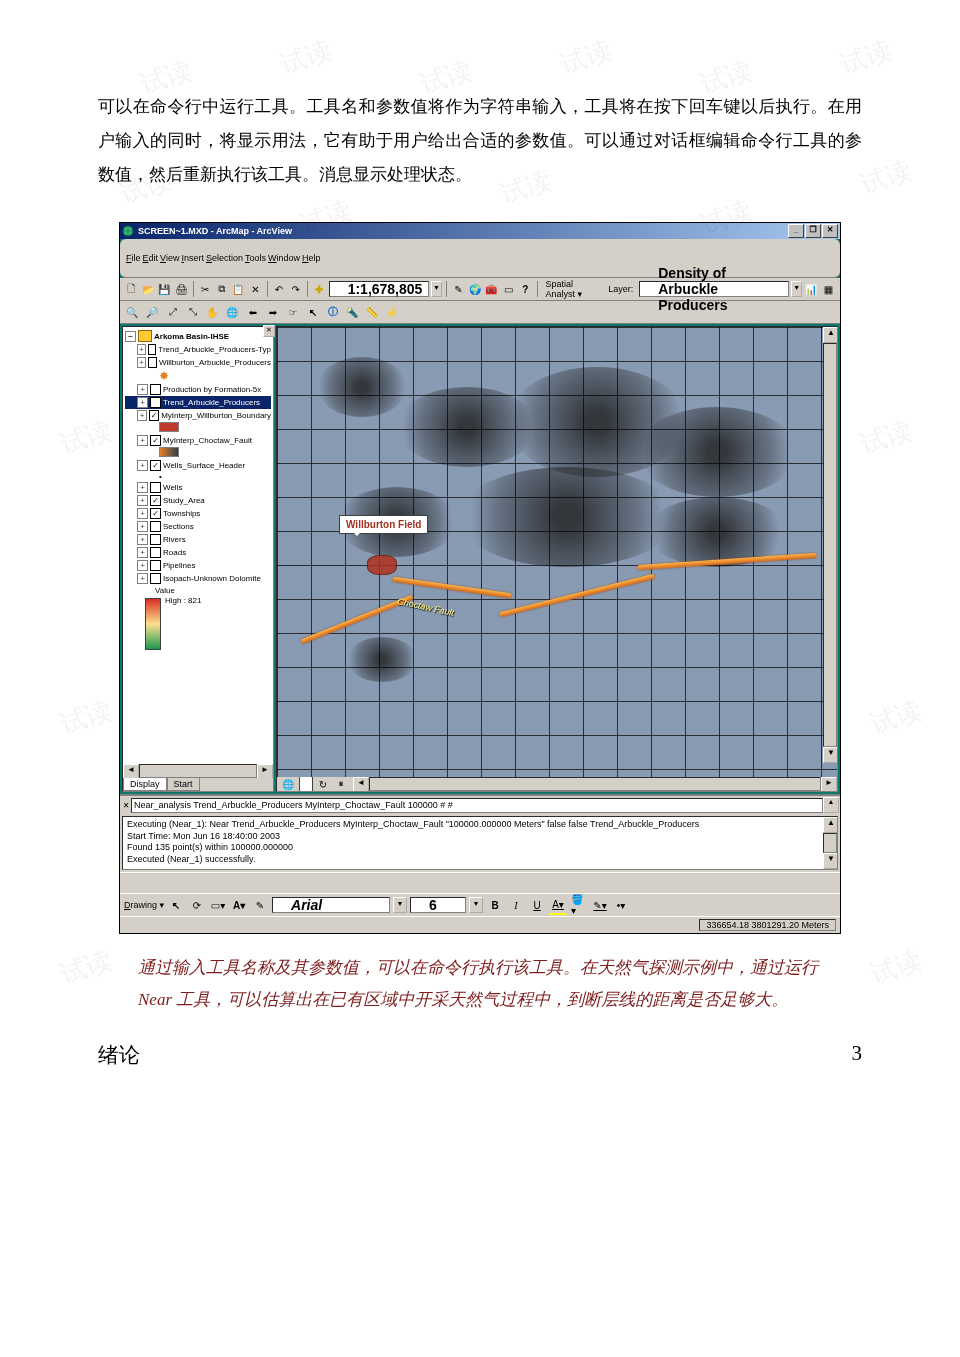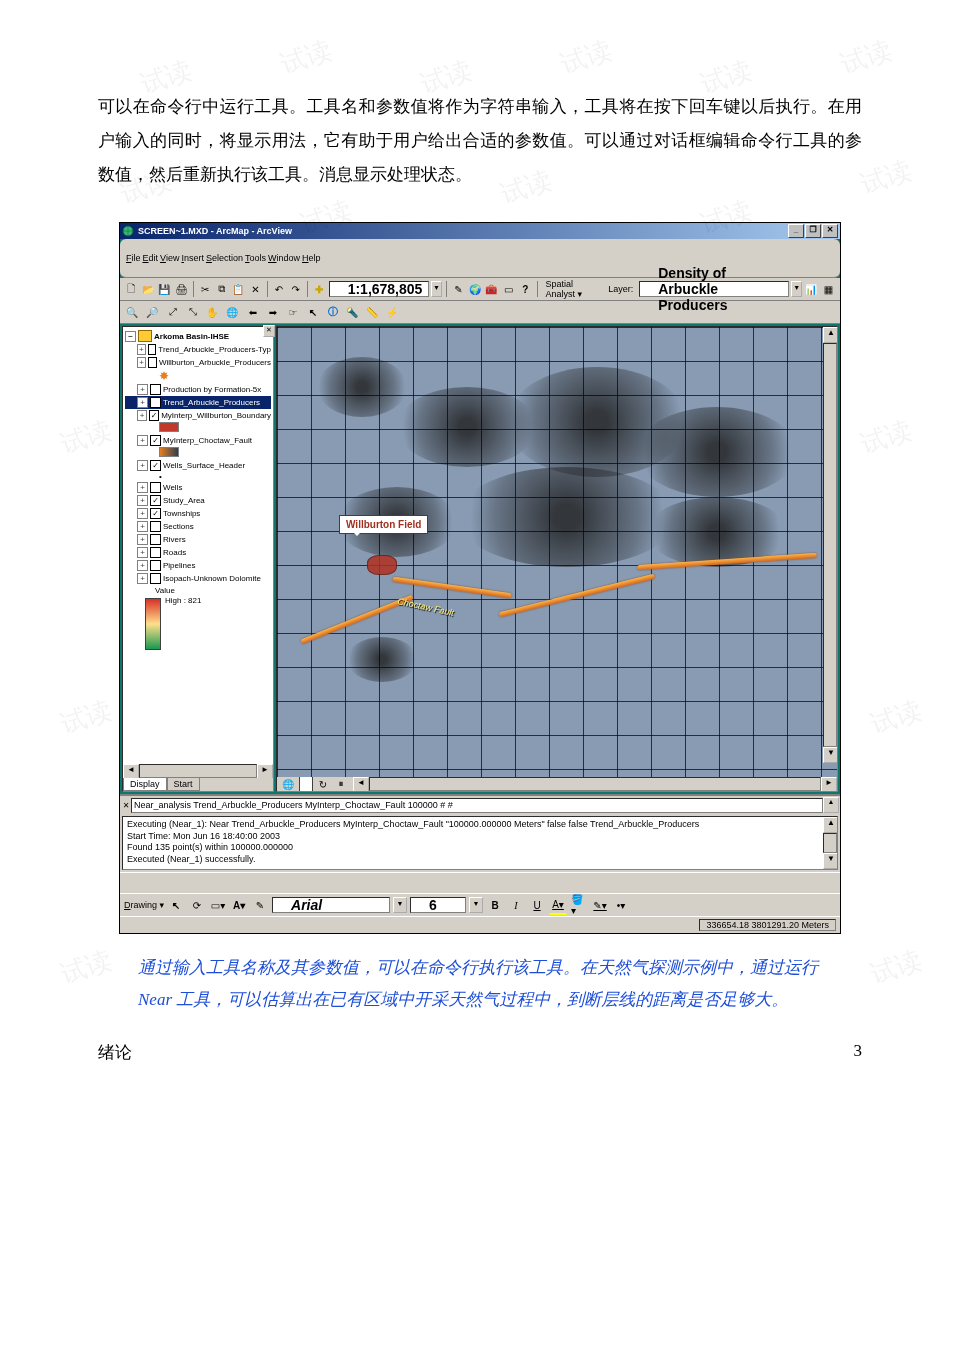--- a/index.html
+++ b/index.html
@@ -23,30 +23,30 @@
   }
   .body-text {
     font-size: 17px;
     line-height: 2;
     margin: 0 0 30px 0;
     text-align: justify;
   }
   .caption {
     font-size: 17px;
     line-height: 1.9;
-    color: #1d4ed8;
+    color: #7f1d1d;
     font-style: italic;
     font-family: "KaiTi", "STKaiti", serif;
     margin: 18px 0 0 40px;
     padding-right: 10px;
   }
   .footer {
     display: flex;
     justify-content: space-between;
-    font-size: 17px;
+    font-size: 21px;
     margin-top: 24px;
   }
   
   .app-window {
     width: 720px;
     margin: 0 auto;
     border: 1px solid #000;
     font-family: Tahoma, Arial, sans-serif;
     font-size: 9px;
     background: #0f766e;

